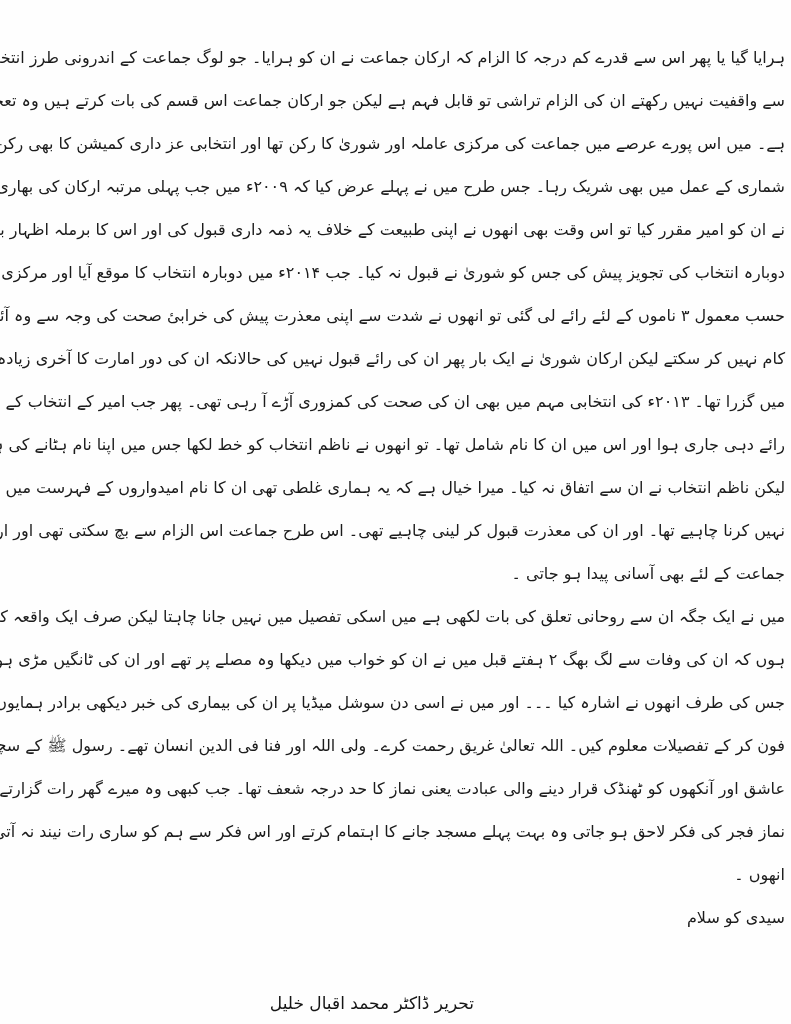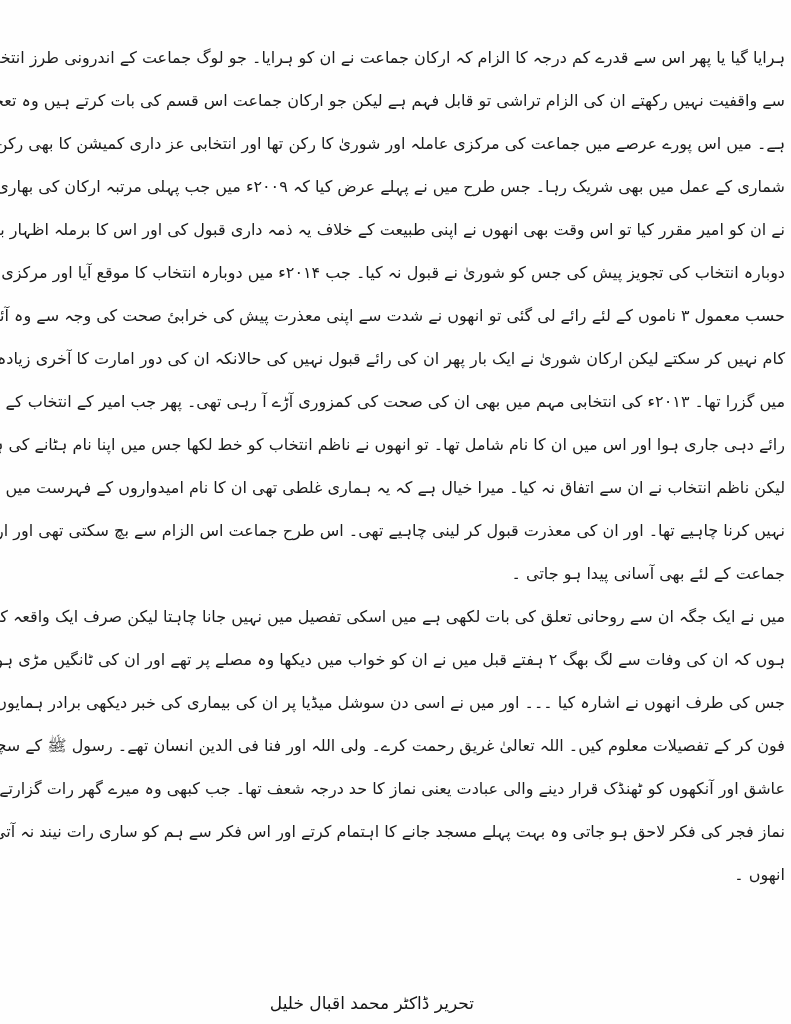--- a/index.html
+++ b/index.html
@@ -77,17 +77,18 @@
     <div>
       <div class="line">میں نے ایک جگہ ان سے روحانی تعلق کی بات لکھی ہے میں اسکی تفصیل میں نہیں جانا چاہتا لیکن صرف ایک واقعہ کا ذکر کرتا</div>
       <div class="line">ہوں کہ ان کی وفات سے لگ بھگ ۲ ہفتے قبل میں نے ان کو خواب میں دیکھا وہ مصلے پر تھے اور ان کی ٹانگیں مڑی ہوئی تھیں</div>
       <div class="line">جس کی طرف انھوں نے اشارہ کیا ۔۔۔ اور میں نے اسی دن سوشل میڈیا پر ان کی بیماری کی خبر دیکھی برادر ہمایوں نقوی کو</div>
       <div class="line">فون کر کے تفصیلات معلوم کیں۔ اللہ تعالیٰ غریق رحمت کرے۔ ولی اللہ اور فنا فی الدین انسان تھے۔ رسول ﷺ کے سچے</div>
       <div class="line">عاشق اور آنکھوں کو ٹھنڈک قرار دینے والی عبادت یعنی نماز کا حد درجہ شعف تھا۔ جب کبھی وہ میرے گھر رات گزارتے تو ہمیں</div>
       <div class="line">نماز فجر کی فکر لاحق ہو جاتی وہ بہت پہلے مسجد جانے کا اہتمام کرتے اور اس فکر سے ہم کو ساری رات نیند نہ آتی کہیں سوتے نہ رہ</div>
       <div class="line end">انھوں ۔</div>
     </div>
 
+    <div class="line end">سیدی کو سلام</div>
 
   </div>
 
   <div class="signature">تحریر ڈاکٹر محمد اقبال خلیل</div>
 </div>
 
 </body></html>

